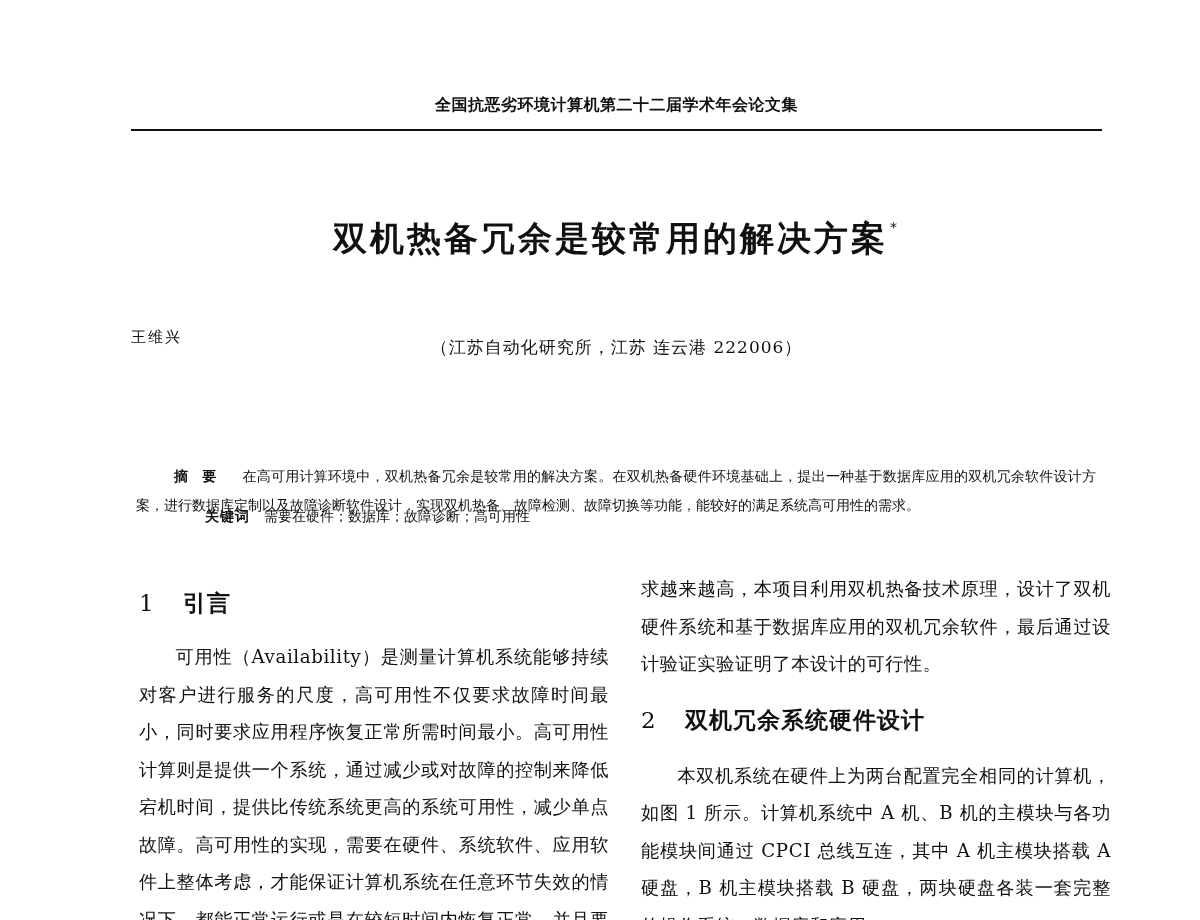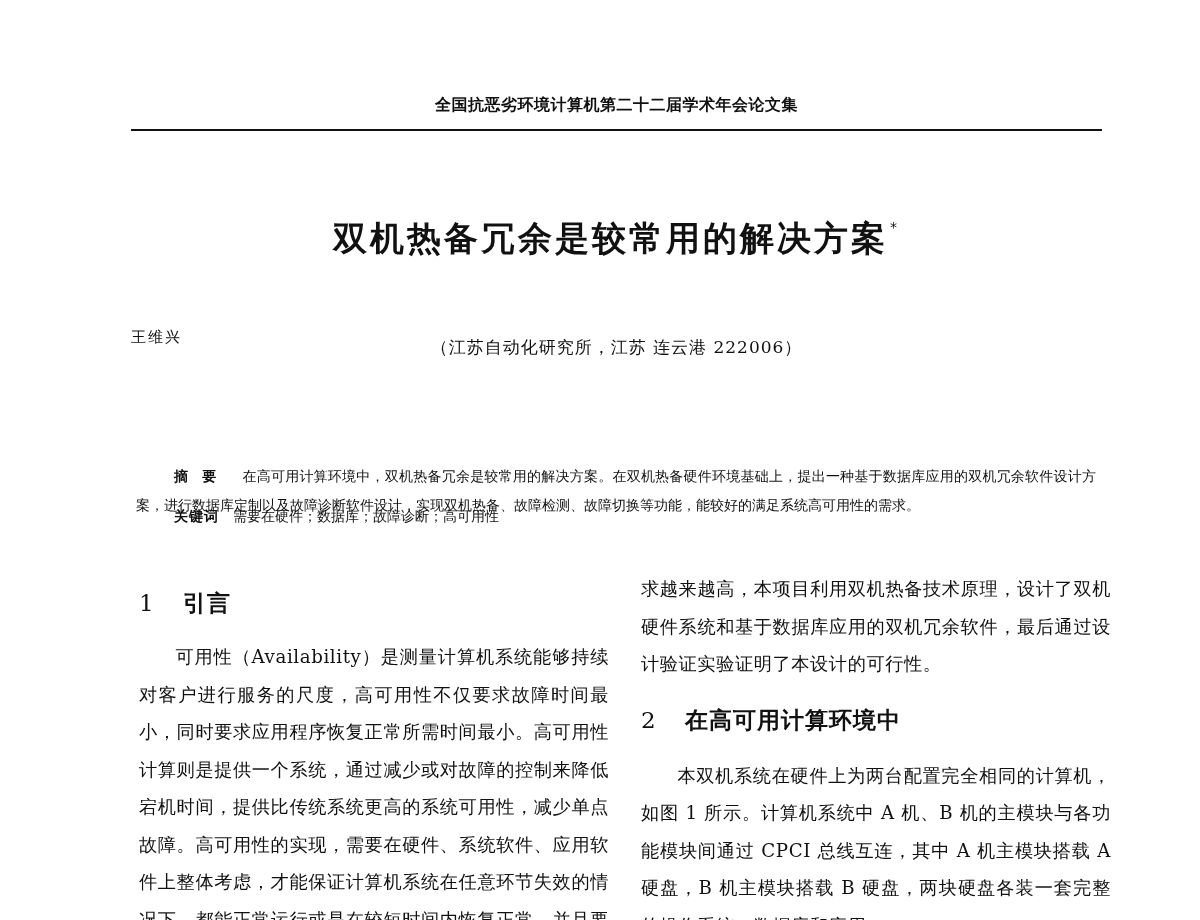--- a/index.html
+++ b/index.html
@@ -35,21 +35,21 @@
       position: absolute; left: 136px; width: 960px; top: 422px;
       font-size: 14px; line-height: 29px; text-align: justify;
       font-family: "DejaVu Sans", "Liberation Sans", sans-serif;
       margin-top: 40px;
     }
     .abstract .label { font-weight: bold; margin-left: 38px; margin-right: 12px; letter-spacing: 14px; }
     .keywords {
       position: absolute; left: 174px; top: 508px; font-size: 14px;
       font-family: "DejaVu Sans", "Liberation Sans", sans-serif;
     }
-    .keywords .label { font-weight: bold; margin-right: 14px; letter-spacing: 1px; }
+    .keywords .label { font-weight: bold; margin-right: 14px; letter-spacing: 1px; margin-left: 31px; }
     .col {
       position: absolute; top: 570px; width: 470px;
       font-size: 18.2px; line-height: 37.5px; text-align: justify;
       letter-spacing: 0.6px;
     }
     .col-left { left: 139px; }
     .col-right { left: 641px; }
     .section-head {
       font-family: "DejaVu Sans", "Liberation Sans", sans-serif;
       font-weight: bold; font-size: 23px; letter-spacing: 1px;
@@ -81,16 +81,16 @@
     <span class="num">1</span>
     <span>引言</span>
   </div>
   <p class="para">可用性（Availability）是测量计算机系统能够持续对客户进行服务的尺度，高可用性不仅要求故障时间最小，同时要求应用程序恢复正常所需时间最小。高可用性计算则是提供一个系统，通过减少或对故障的控制来降低宕机时间，提供比传统系统更高的系统可用性，减少单点故障。高可用性的实现，需要在硬件、系统软件、应用软件上整体考虑，才能保证计算机系统在任意环节失效的情况下，都能正常运行或是在较短时间内恢复正常，并且要保</p>
 </div>
 
 <div class="col col-right">
   <p class="para cont">求越来越高，本项目利用双机热备技术原理，设计了双机硬件系统和基于数据库应用的双机冗余软件，最后通过设计验证实验证明了本设计的可行性。</p>
   <div class="section-head sec2">
     <span class="num">2</span>
-    <span>在高可用计算环境中</span>
+    <span>双机冗余系统硬件设计</span>
   </div>
   <p class="para">本双机系统在硬件上为两台配置完全相同的计算机，如图 1 所示。计算机系统中 A 机、B 机的主模块与各功能模块间通过 CPCI 总线互连，其中 A 机主模块搭载 A 硬盘，B 机主模块搭载 B 硬盘，两块硬盘各装一套完整的操作系统、数据库和应用</p>
 </div>
 
 </body></html>

